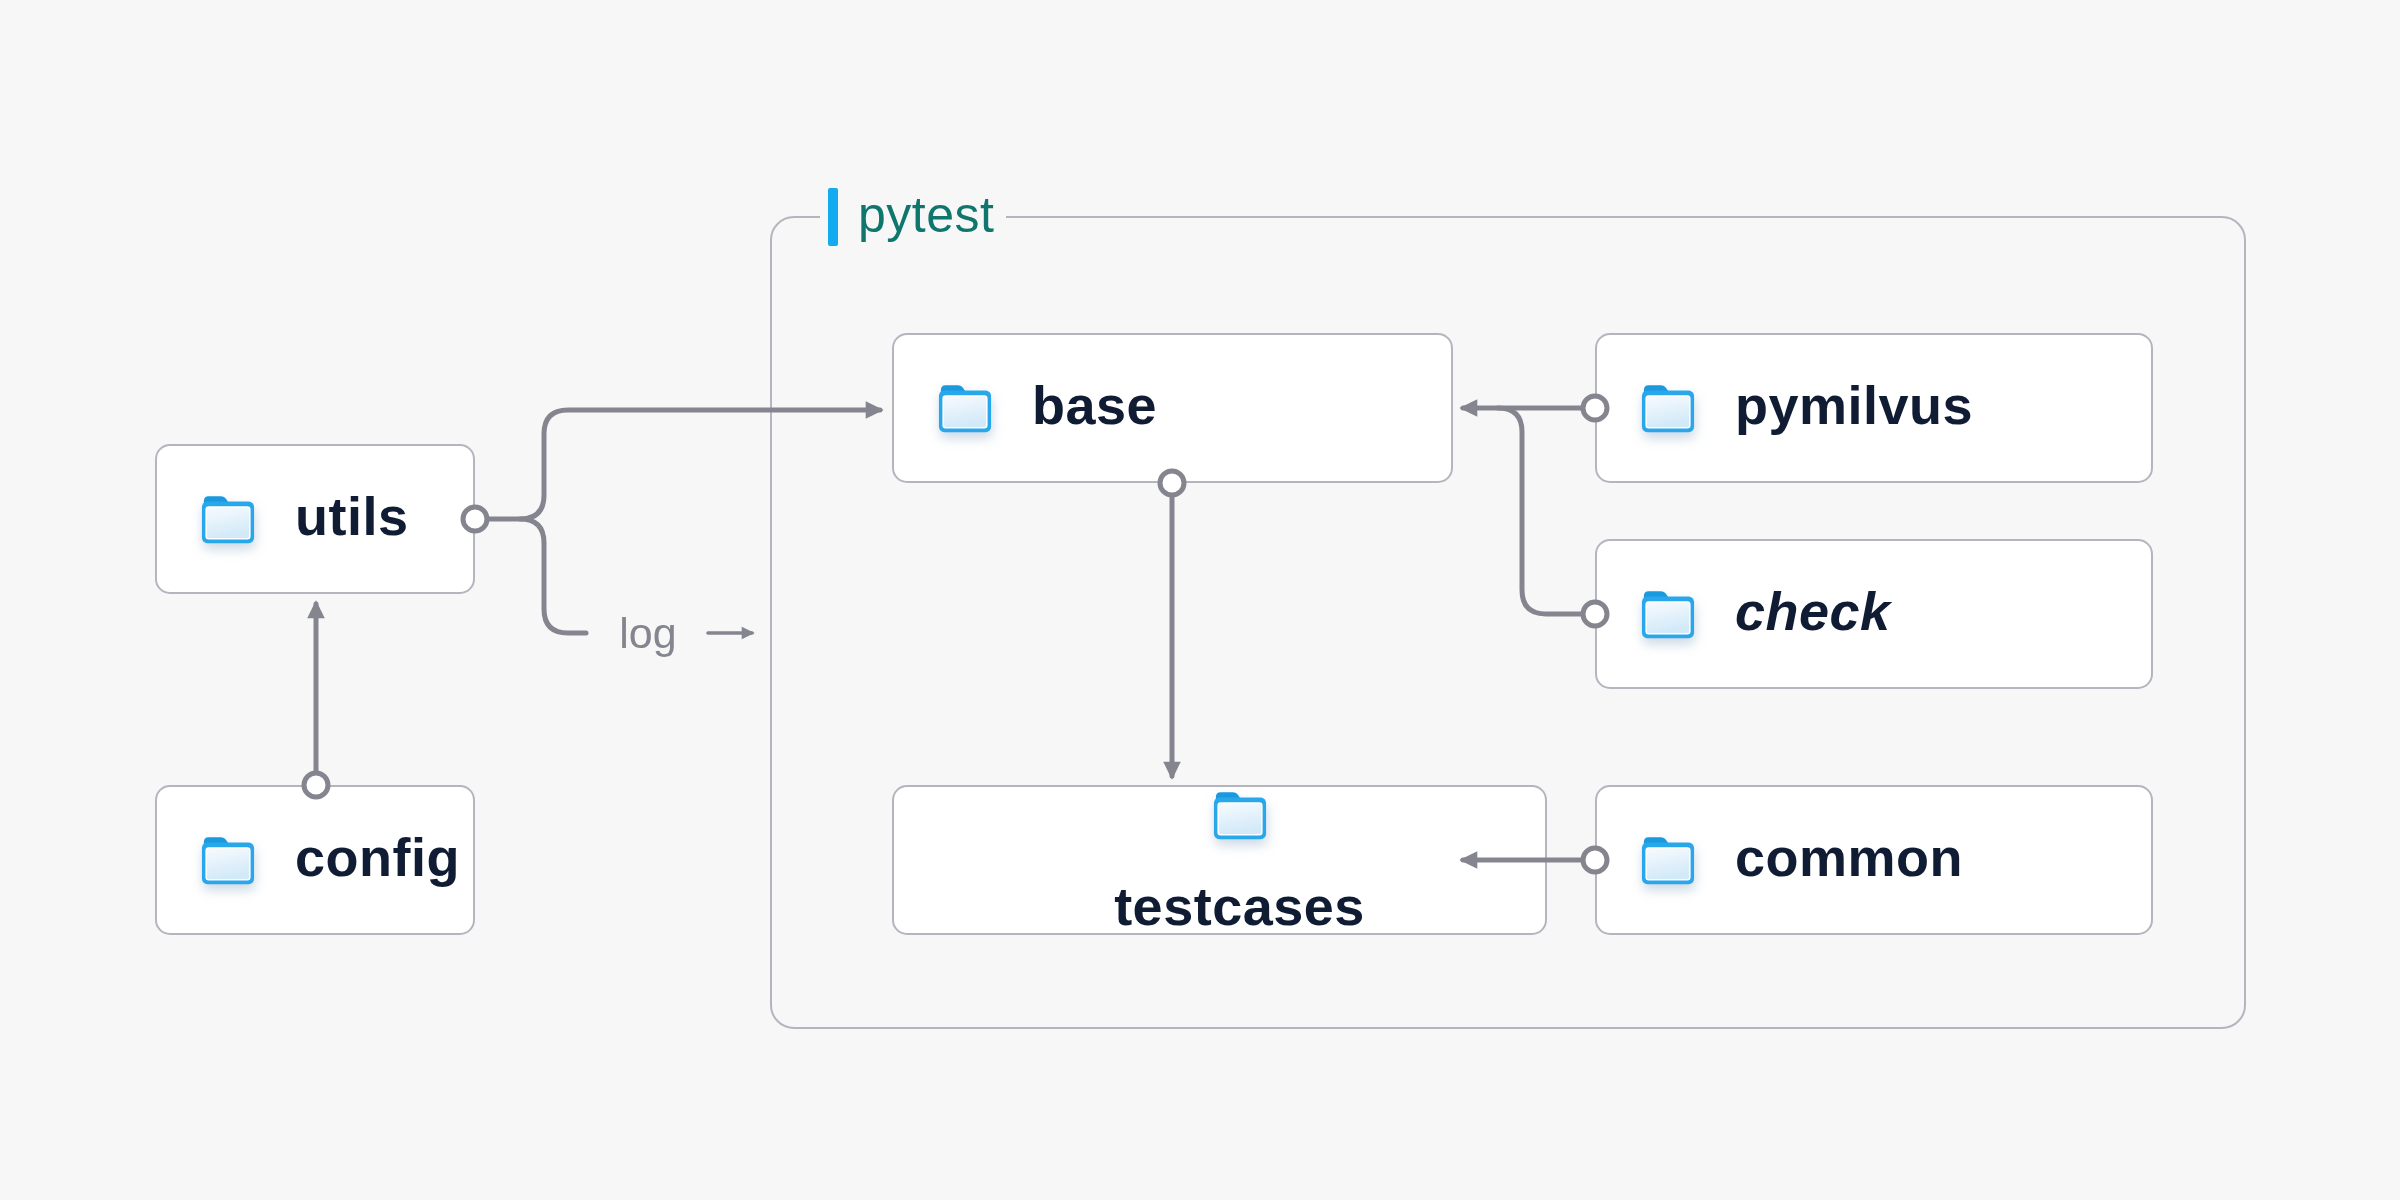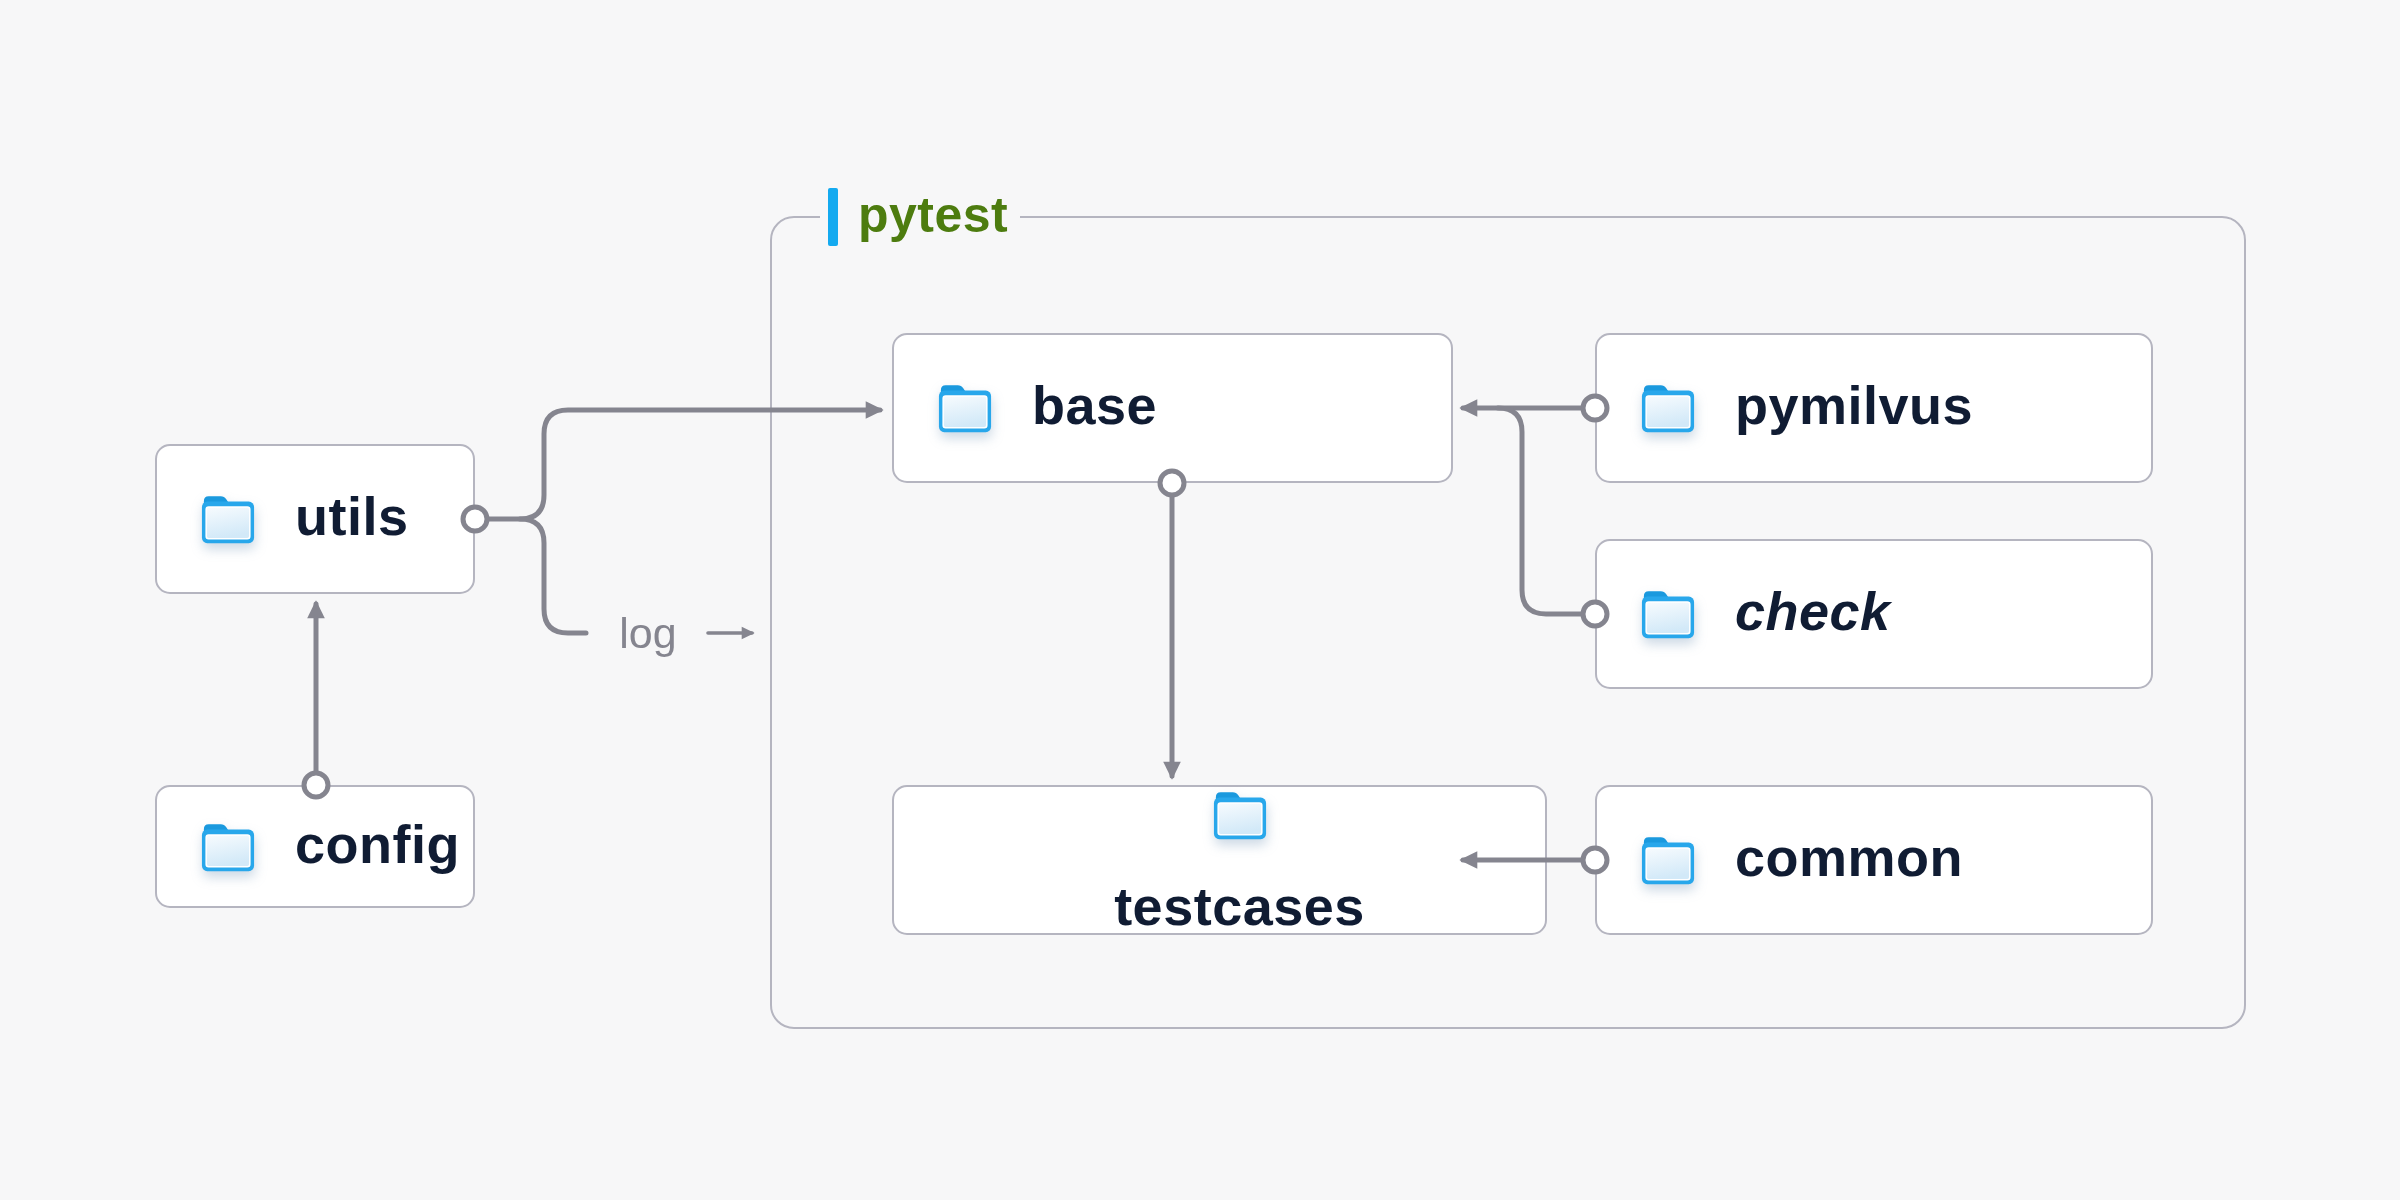--- a/index.html
+++ b/index.html
@@ -38,22 +38,22 @@
     padding: 0 12px 0 8px;
     z-index: 5;
   }
   .group-label .bar {
     width: 10px; height: 58px;
     background: #14aaf0;
     border-radius: 2px;
   }
   .group-label .txt {
     font-size: 50px;
-    font-weight: 700;
-    color: #4d7c0f;
+    font-weight: 400;
+    color: #0f766e;
     letter-spacing: 0.5px;
     line-height: 1;
     padding-bottom: 4px;
   }
   
   .node {
     position: absolute;
     background: #ffffff;
     border: 2.5px solid #b5b5c0;
     border-radius: 15px;
@@ -71,21 +71,21 @@
     letter-spacing: 0.5px;
     line-height: 1;
     padding-bottom: 6px;
   }
   .folder {
     width: 62px; height: 56px;
     flex: 0 0 auto;
     filter: drop-shadow(1px 6px 6px rgba(90,130,170,0.30));
   }
   .n-utils     { left: 155px; top: 444px; width: 320px; height: 150px; }
-  .n-config    { left: 155px; top: 785px; width: 320px; height: 123px; }
+  .n-config    { left: 155px; top: 785px; width: 320px; height: 150px; }
   .n-base      { left: 892px; top: 333px; width: 561px; height: 150px; }
   .n-pymilvus  { left: 1595px; top: 333px; width: 558px; height: 150px; }
   .n-check     { left: 1595px; top: 539px; width: 558px; height: 150px; font-style: italic; }
   .n-testcases { left: 892px; top: 785px; width: 655px; height: 150px; flex-direction: column; }
   .n-common    { left: 1595px; top: 785px; width: 558px; height: 150px; }
   
   .overlay {
     position: absolute;
     left: 0; top: 0;
     width: 2400px; height: 1200px;

